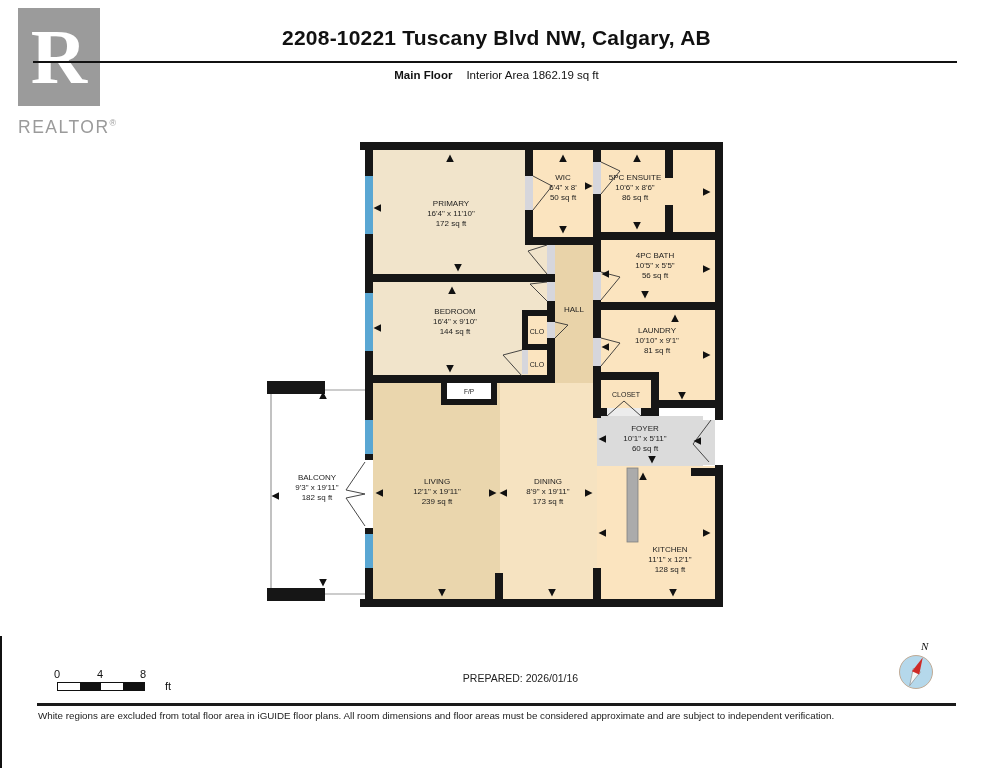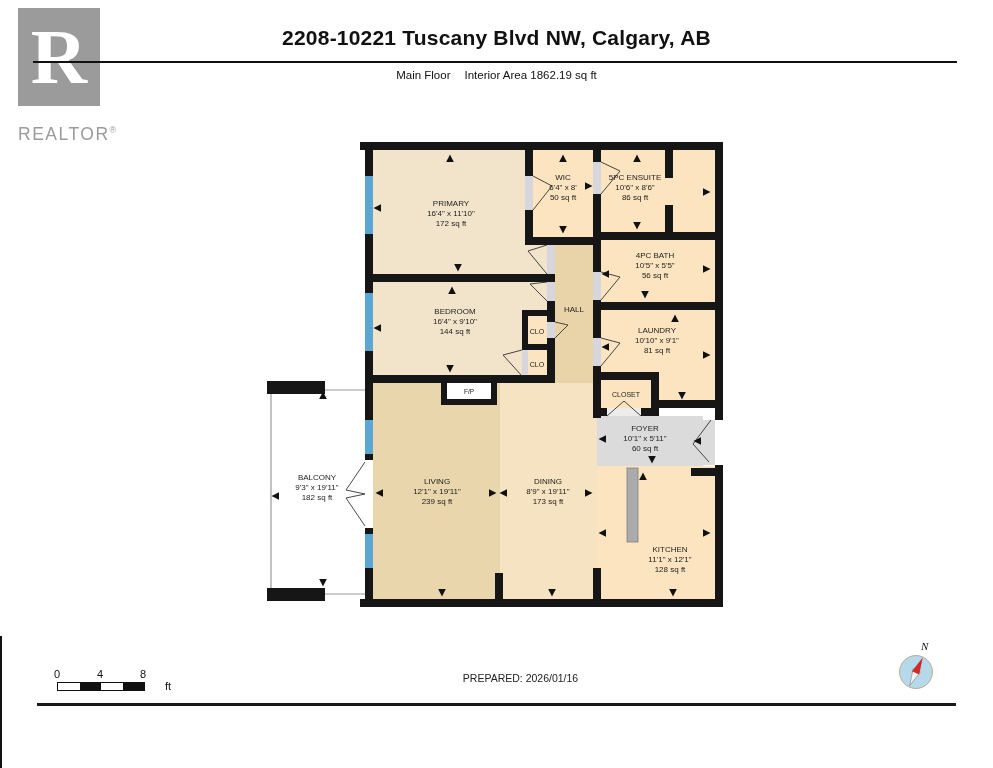--- a/index.html
+++ b/index.html
@@ -3,26 +3,26 @@
 <meta charset="utf-8">
 <style>
   html,body{margin:0;padding:0;}
   .page{position:relative;width:993px;height:768px;background:#fff;overflow:hidden;
         font-family:"Liberation Sans",sans-serif;color:#111;}
   
   .title{position:absolute;top:26px;left:0;width:100%;text-align:center;
          font-size:21px;font-weight:bold;letter-spacing:.2px;}
   .title-rule{position:absolute;top:61px;left:33px;width:924px;height:2px;background:#111;}
   .subtitle{position:absolute;top:69px;left:0;width:100%;text-align:center;font-size:11.5px;}
-  .subtitle .floor{font-weight:normal;margin-right:14px;}
+  .subtitle .floor{font-weight:bold;margin-right:14px;}
   
   .logo{position:absolute;left:18px;top:8px;}
   .logo-box{width:82px;height:98px;background:#9b9b9b;display:flex;align-items:center;justify-content:center;}
   .logo-r{font-family:"Liberation Serif",serif;font-weight:bold;font-size:78px;color:#fff;line-height:1;}
-  .logo-word{margin-top:18px;color:#9b9b9b;font-size:17.5px;letter-spacing:1.5px;}
+  .logo-word{margin-top:11px;color:#9b9b9b;font-size:17.5px;letter-spacing:1.5px;}
   .logo-reg{font-size:9px;vertical-align:super;}
   
   .plan{position:absolute;left:245px;top:128px;}
   .w{fill:#161616;}
   .win{fill:#5aa7d3;}
   .gap{fill:#d6d6dc;}
   .leaf{fill:none;stroke:#333;stroke-width:0.9;}
   .arrow{fill:#111;}
   .rail{stroke:#999;stroke-width:1.2;}
   .lbl{font-family:"Liberation Sans",sans-serif;font-size:8px;fill:#1d1d1d;text-anchor:middle;}
@@ -259,15 +259,16 @@
   <svg class="compass" width="48" height="56" viewBox="0 0 48 56">
     <circle cx="22" cy="34" r="16.5" fill="#b5d8eb" stroke="#c0ab96" stroke-width="1"></circle>
     <g transform="rotate(25 22 34)">
       <polygon points="22,49 18,32 26,32" fill="#f5f5f5" stroke="#888" stroke-width="0.6"></polygon>
       <polygon points="22,18 18,35 26,35" fill="#cf2a27"></polygon>
     </g>
     <text x="27" y="12" font-size="11" font-style="italic" font-family="Liberation Serif, serif" fill="#111">N</text>
   </svg>
 
   <div class="footer-rule"></div>
+  <div class="disclaimer">White regions are excluded from total floor area in iGUIDE floor plans. All room dimensions and floor areas must be considered approximate and are subject to independent verification.</div>
   <div class="edge-bar"></div>
 
 </div>
 
 </body></html>

